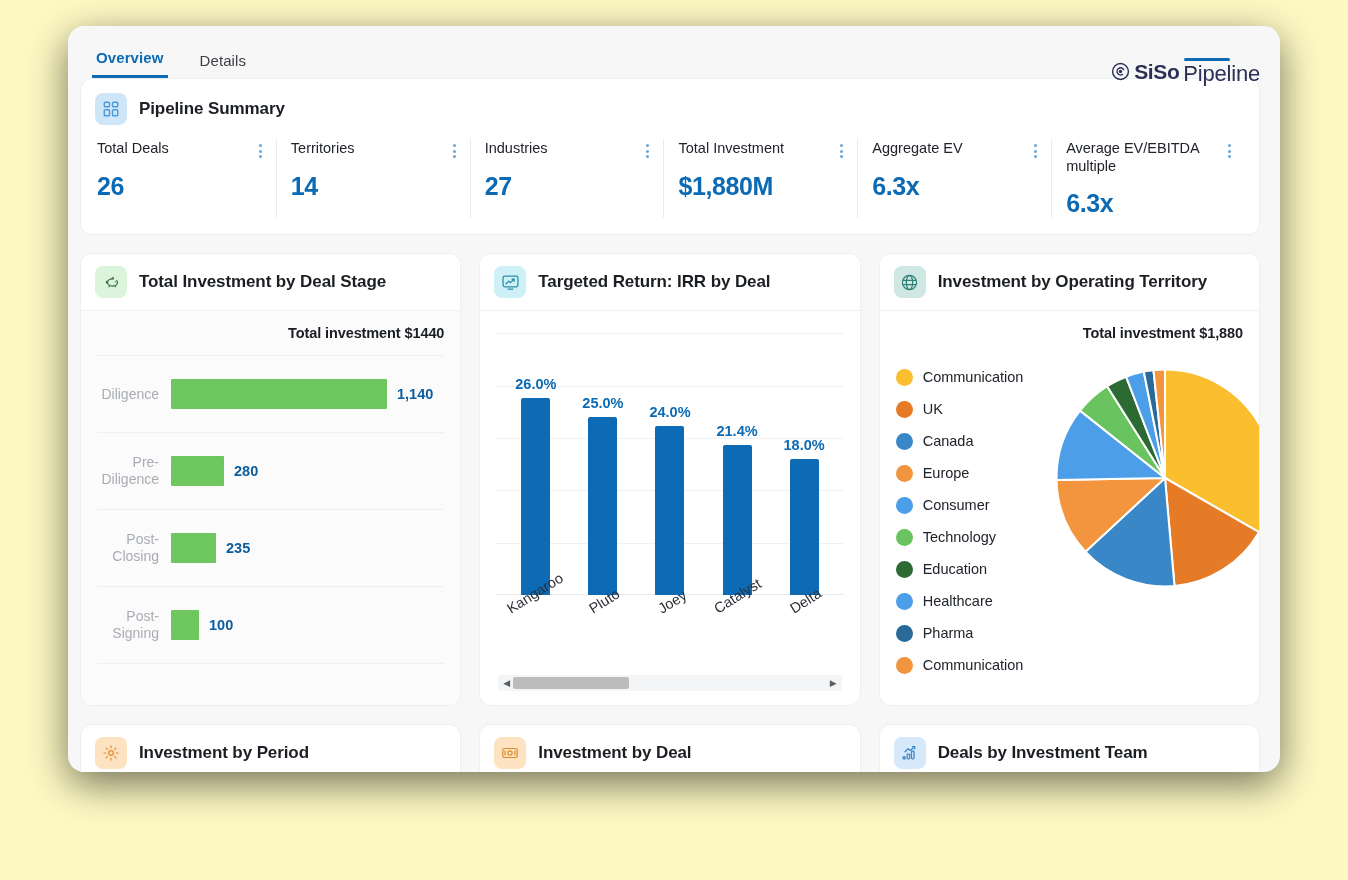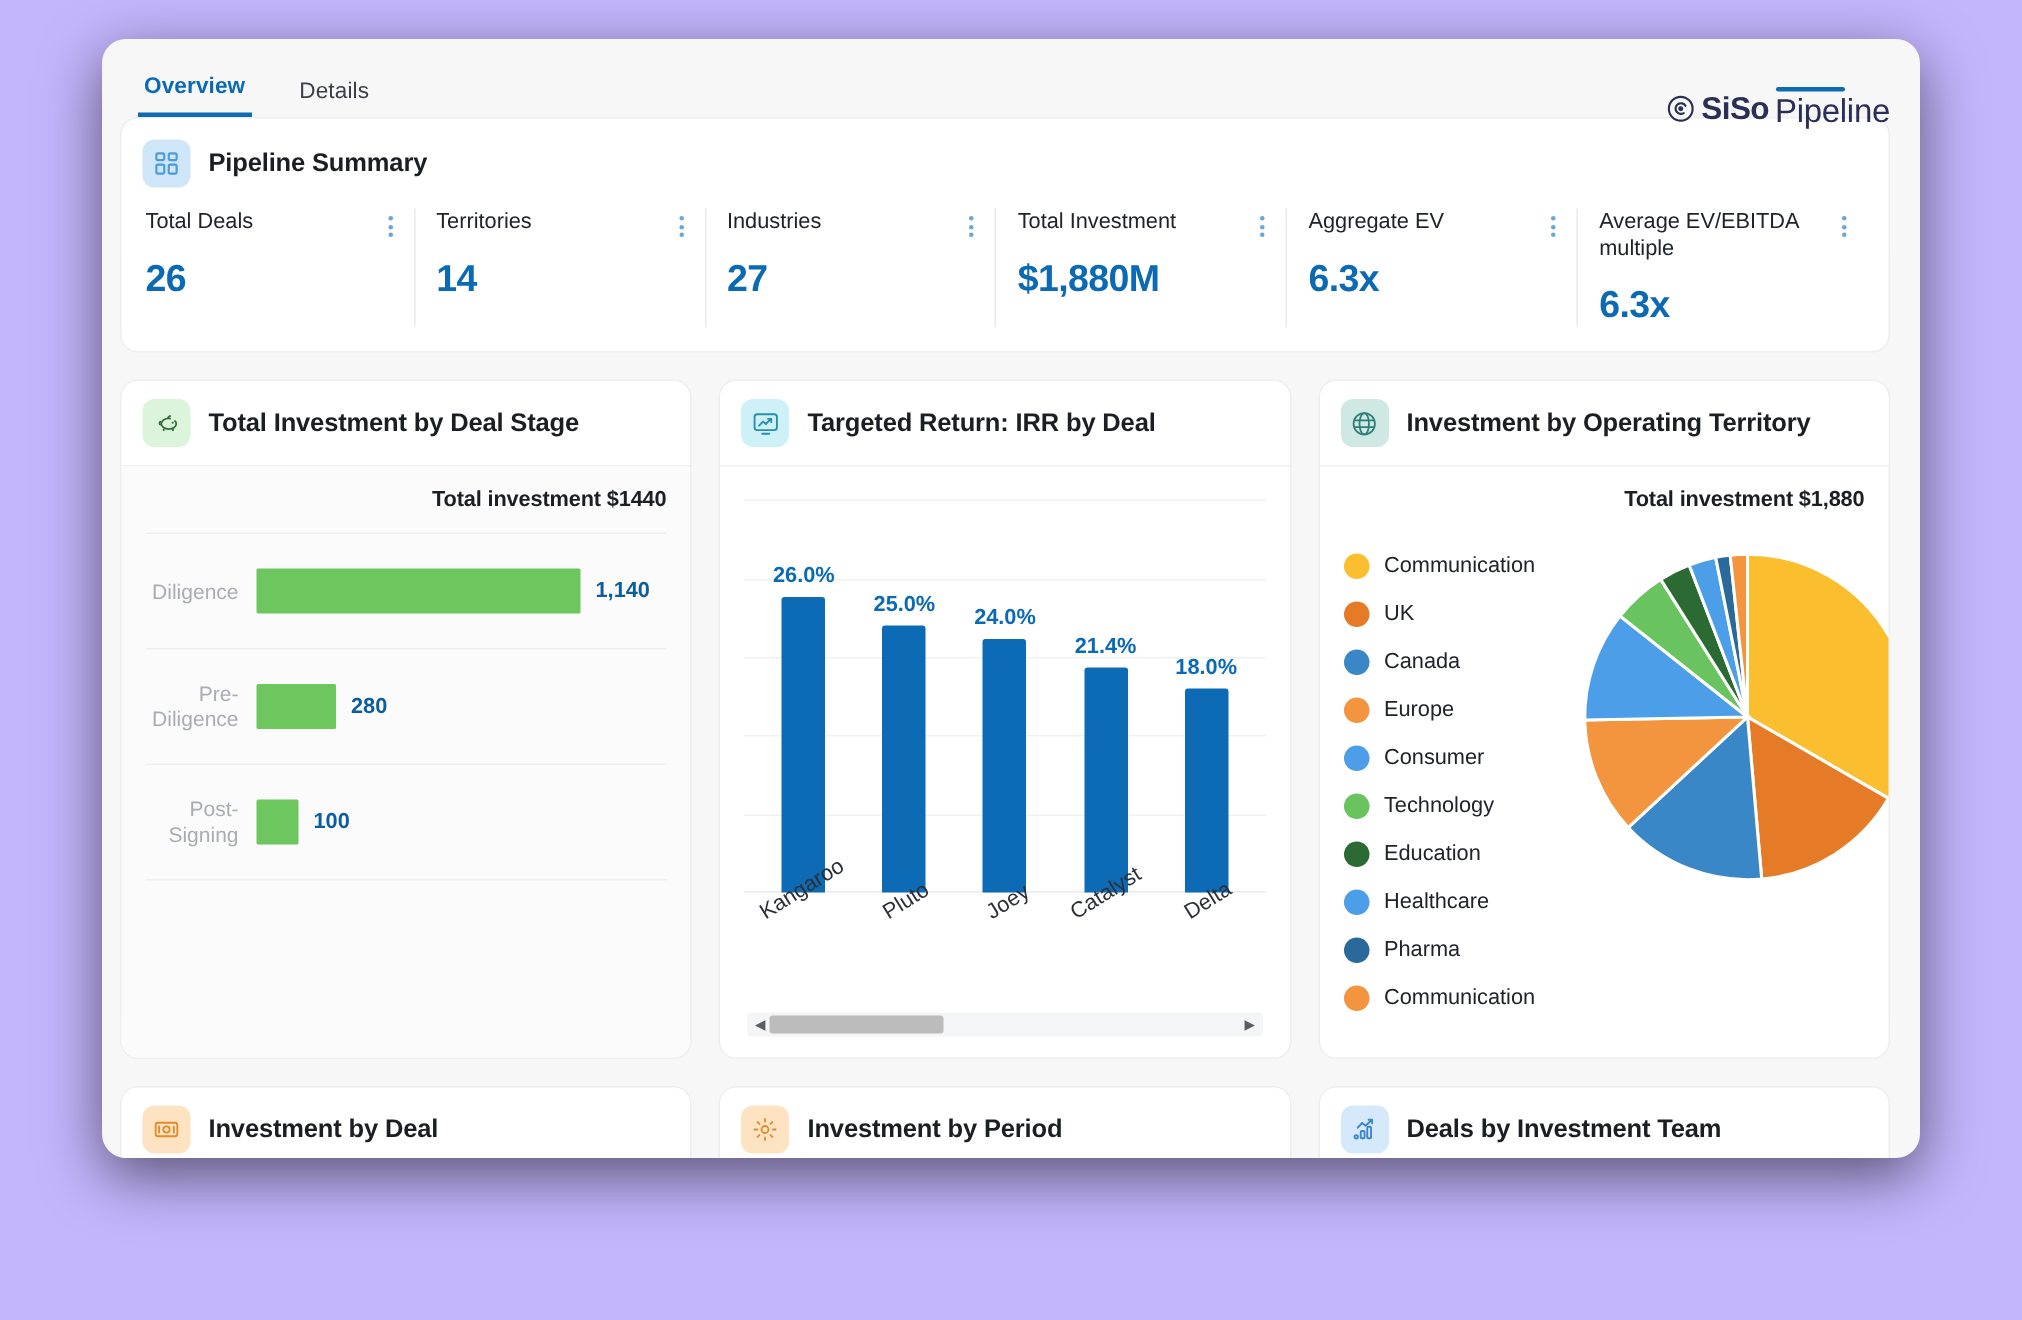--- a/index.html
+++ b/index.html
@@ -2,21 +2,21 @@
 <html><head>
 <meta charset="utf-8">
 <style>
   * { box-sizing: border-box; margin: 0; padding: 0; }
   html, body {
     width: 1348px; height: 880px;
     background: #000000;
     font-family: "Liberation Sans", sans-serif;
     overflow: hidden;
   }
-  #root { position: relative; width: 1348px; height: 880px; background: #c4b5fd; }
+  #root { position: relative; width: 1348px; height: 880px; background: #fef9c3; }
 
   
   .app-window {
     position: absolute;
     left: 68px; top: 26px;
     width: 1212px; height: 746px;
     background: #f7f7f8;
     border-radius: 16px;
     overflow: hidden;
     box-shadow: 0 12px 40px rgba(0,0,0,.55);
@@ -322,20 +322,27 @@
                 </div>
               </div>
               <div class="hbar-row">
                 <div class="hbar-label">Pre-Diligence</div>
                 <div class="hbar-track">
                   <div class="hbar-fill" style="width:53px"></div>
                   <span class="hbar-val">280</span>
                 </div>
               </div>
               <div class="hbar-row">
+                <div class="hbar-label">Post-Closing</div>
+                <div class="hbar-track">
+                  <div class="hbar-fill" style="width:45px"></div>
+                  <span class="hbar-val">235</span>
+                </div>
+              </div>
+              <div class="hbar-row">
                 <div class="hbar-label">Post-Signing</div>
                 <div class="hbar-track">
                   <div class="hbar-fill" style="width:28px"></div>
                   <span class="hbar-val">100</span>
                 </div>
               </div>
               <div style="border-top:1px solid #eeeff1"></div>
             </div>
           </div>
         </div>
@@ -488,39 +495,39 @@
             </div>
           </div>
         </div>
       </div>
 
       <div class="bottom-grid">
         <div class="chart-card">
           <div class="chart-head">
             <span class="icon-badge" style="background:#fde3c2">
               <svg width="18" height="18" viewBox="0 0 24 24" fill="none" stroke="#e08a2b" stroke-width="1.6">
+                <circle cx="12" cy="12" r="3.1"></circle>
+                <path d="M12 2.6v2.4M12 19v2.4M21.4 12H19M5 12H2.6M18.6 5.4l-1.7 1.7M7.1 16.9l-1.7 1.7M18.6 18.6l-1.7-1.7M7.1 7.1L5.4 5.4" stroke-linecap="round"></path>
+              </svg>
+            </span>
+            <span class="card-title">Investment by Period</span>
+          </div>
+
+        </div>
+
+        <div class="chart-card">
+          <div class="chart-head">
+            <span class="icon-badge" style="background:#fde3c2">
+              <svg width="18" height="18" viewBox="0 0 24 24" fill="none" stroke="#e08a2b" stroke-width="1.6">
                 <rect x="2.4" y="6" width="19.2" height="12" rx="2"></rect>
                 <circle cx="12" cy="12" r="2.8"></circle>
                 <path d="M5.4 9.2v5.6M18.6 9.2v5.6" stroke-linecap="round"></path>
               </svg>
             </span>
             <span class="card-title">Investment by Deal</span>
-          </div>
-
-        </div>
-
-        <div class="chart-card">
-          <div class="chart-head">
-            <span class="icon-badge" style="background:#fde3c2">
-              <svg width="18" height="18" viewBox="0 0 24 24" fill="none" stroke="#e08a2b" stroke-width="1.6">
-                <circle cx="12" cy="12" r="3.1"></circle>
-                <path d="M12 2.6v2.4M12 19v2.4M21.4 12H19M5 12H2.6M18.6 5.4l-1.7 1.7M7.1 16.9l-1.7 1.7M18.6 18.6l-1.7-1.7M7.1 7.1L5.4 5.4" stroke-linecap="round"></path>
-              </svg>
-            </span>
-            <span class="card-title">Investment by Period</span>
           </div>
 
         </div>
 
         <div class="chart-card">
           <div class="chart-head">
             <span class="icon-badge" style="background:#d6e9fb">
               <svg width="18" height="18" viewBox="0 0 24 24" fill="none" stroke="#3d86c9" stroke-width="1.7">
                 <circle cx="4.2" cy="18.5" r="1.5"></circle>
                 <rect x="8.2" y="13.4" width="3.4" height="6.4" rx="1"></rect>

